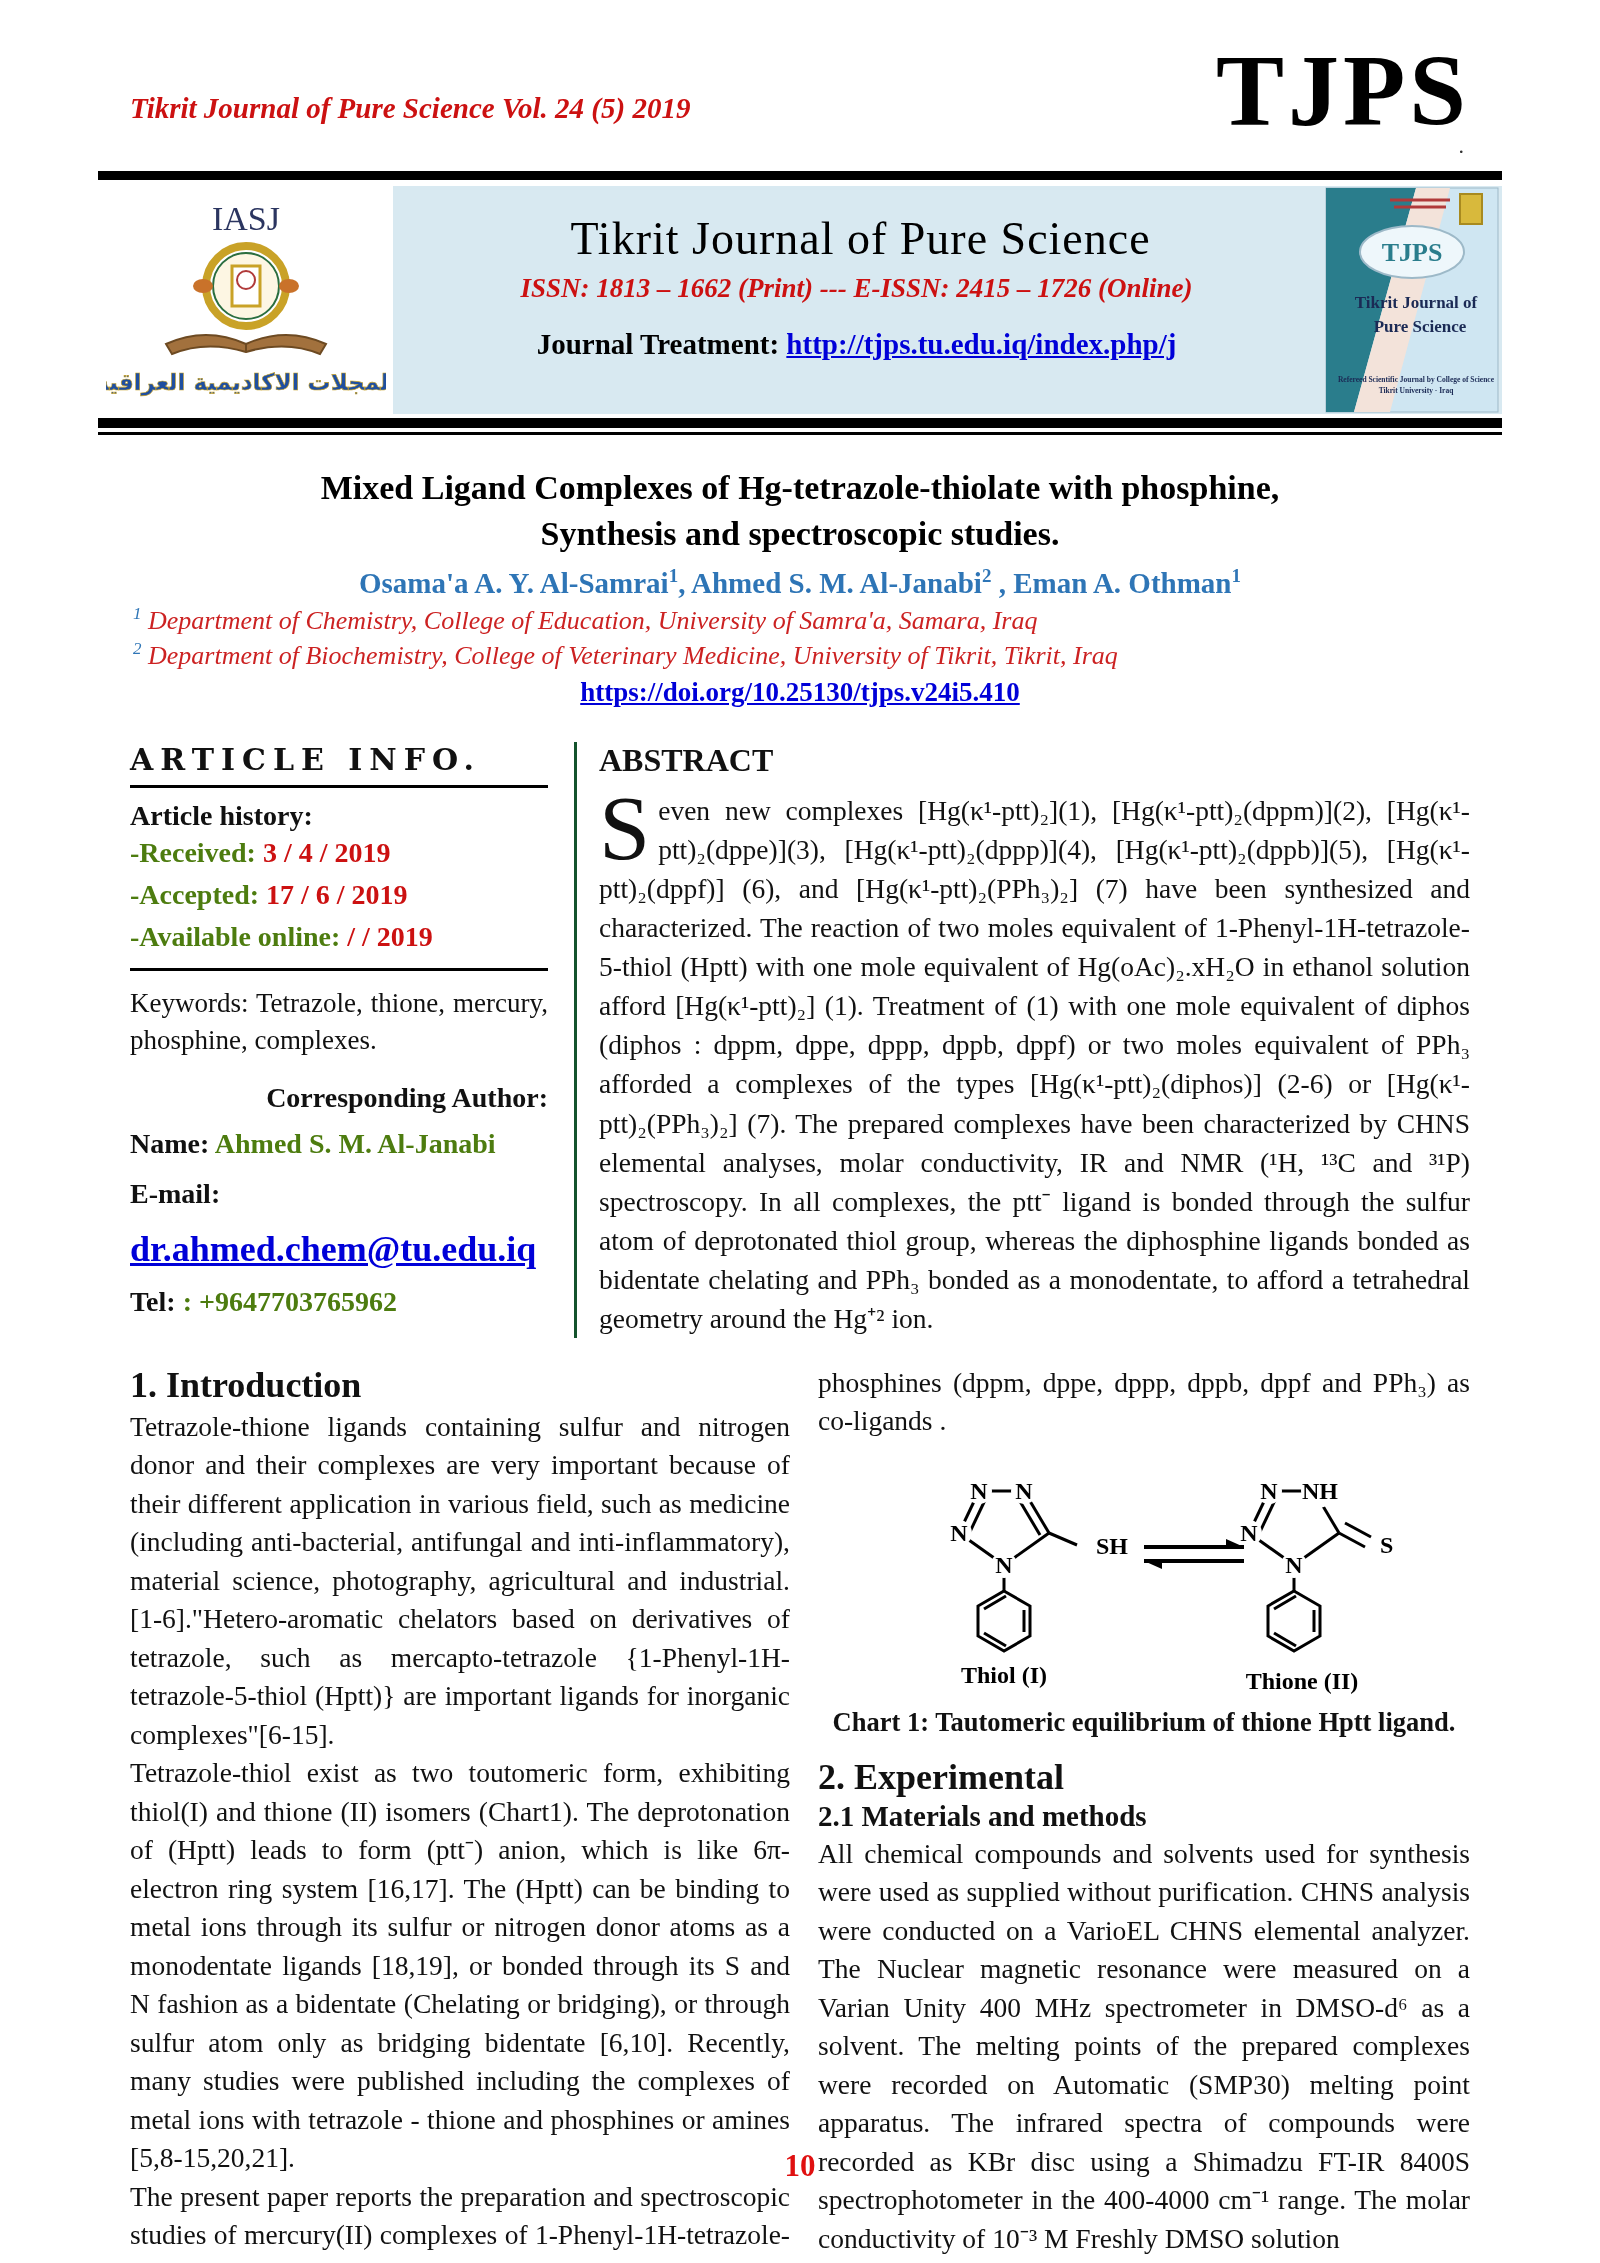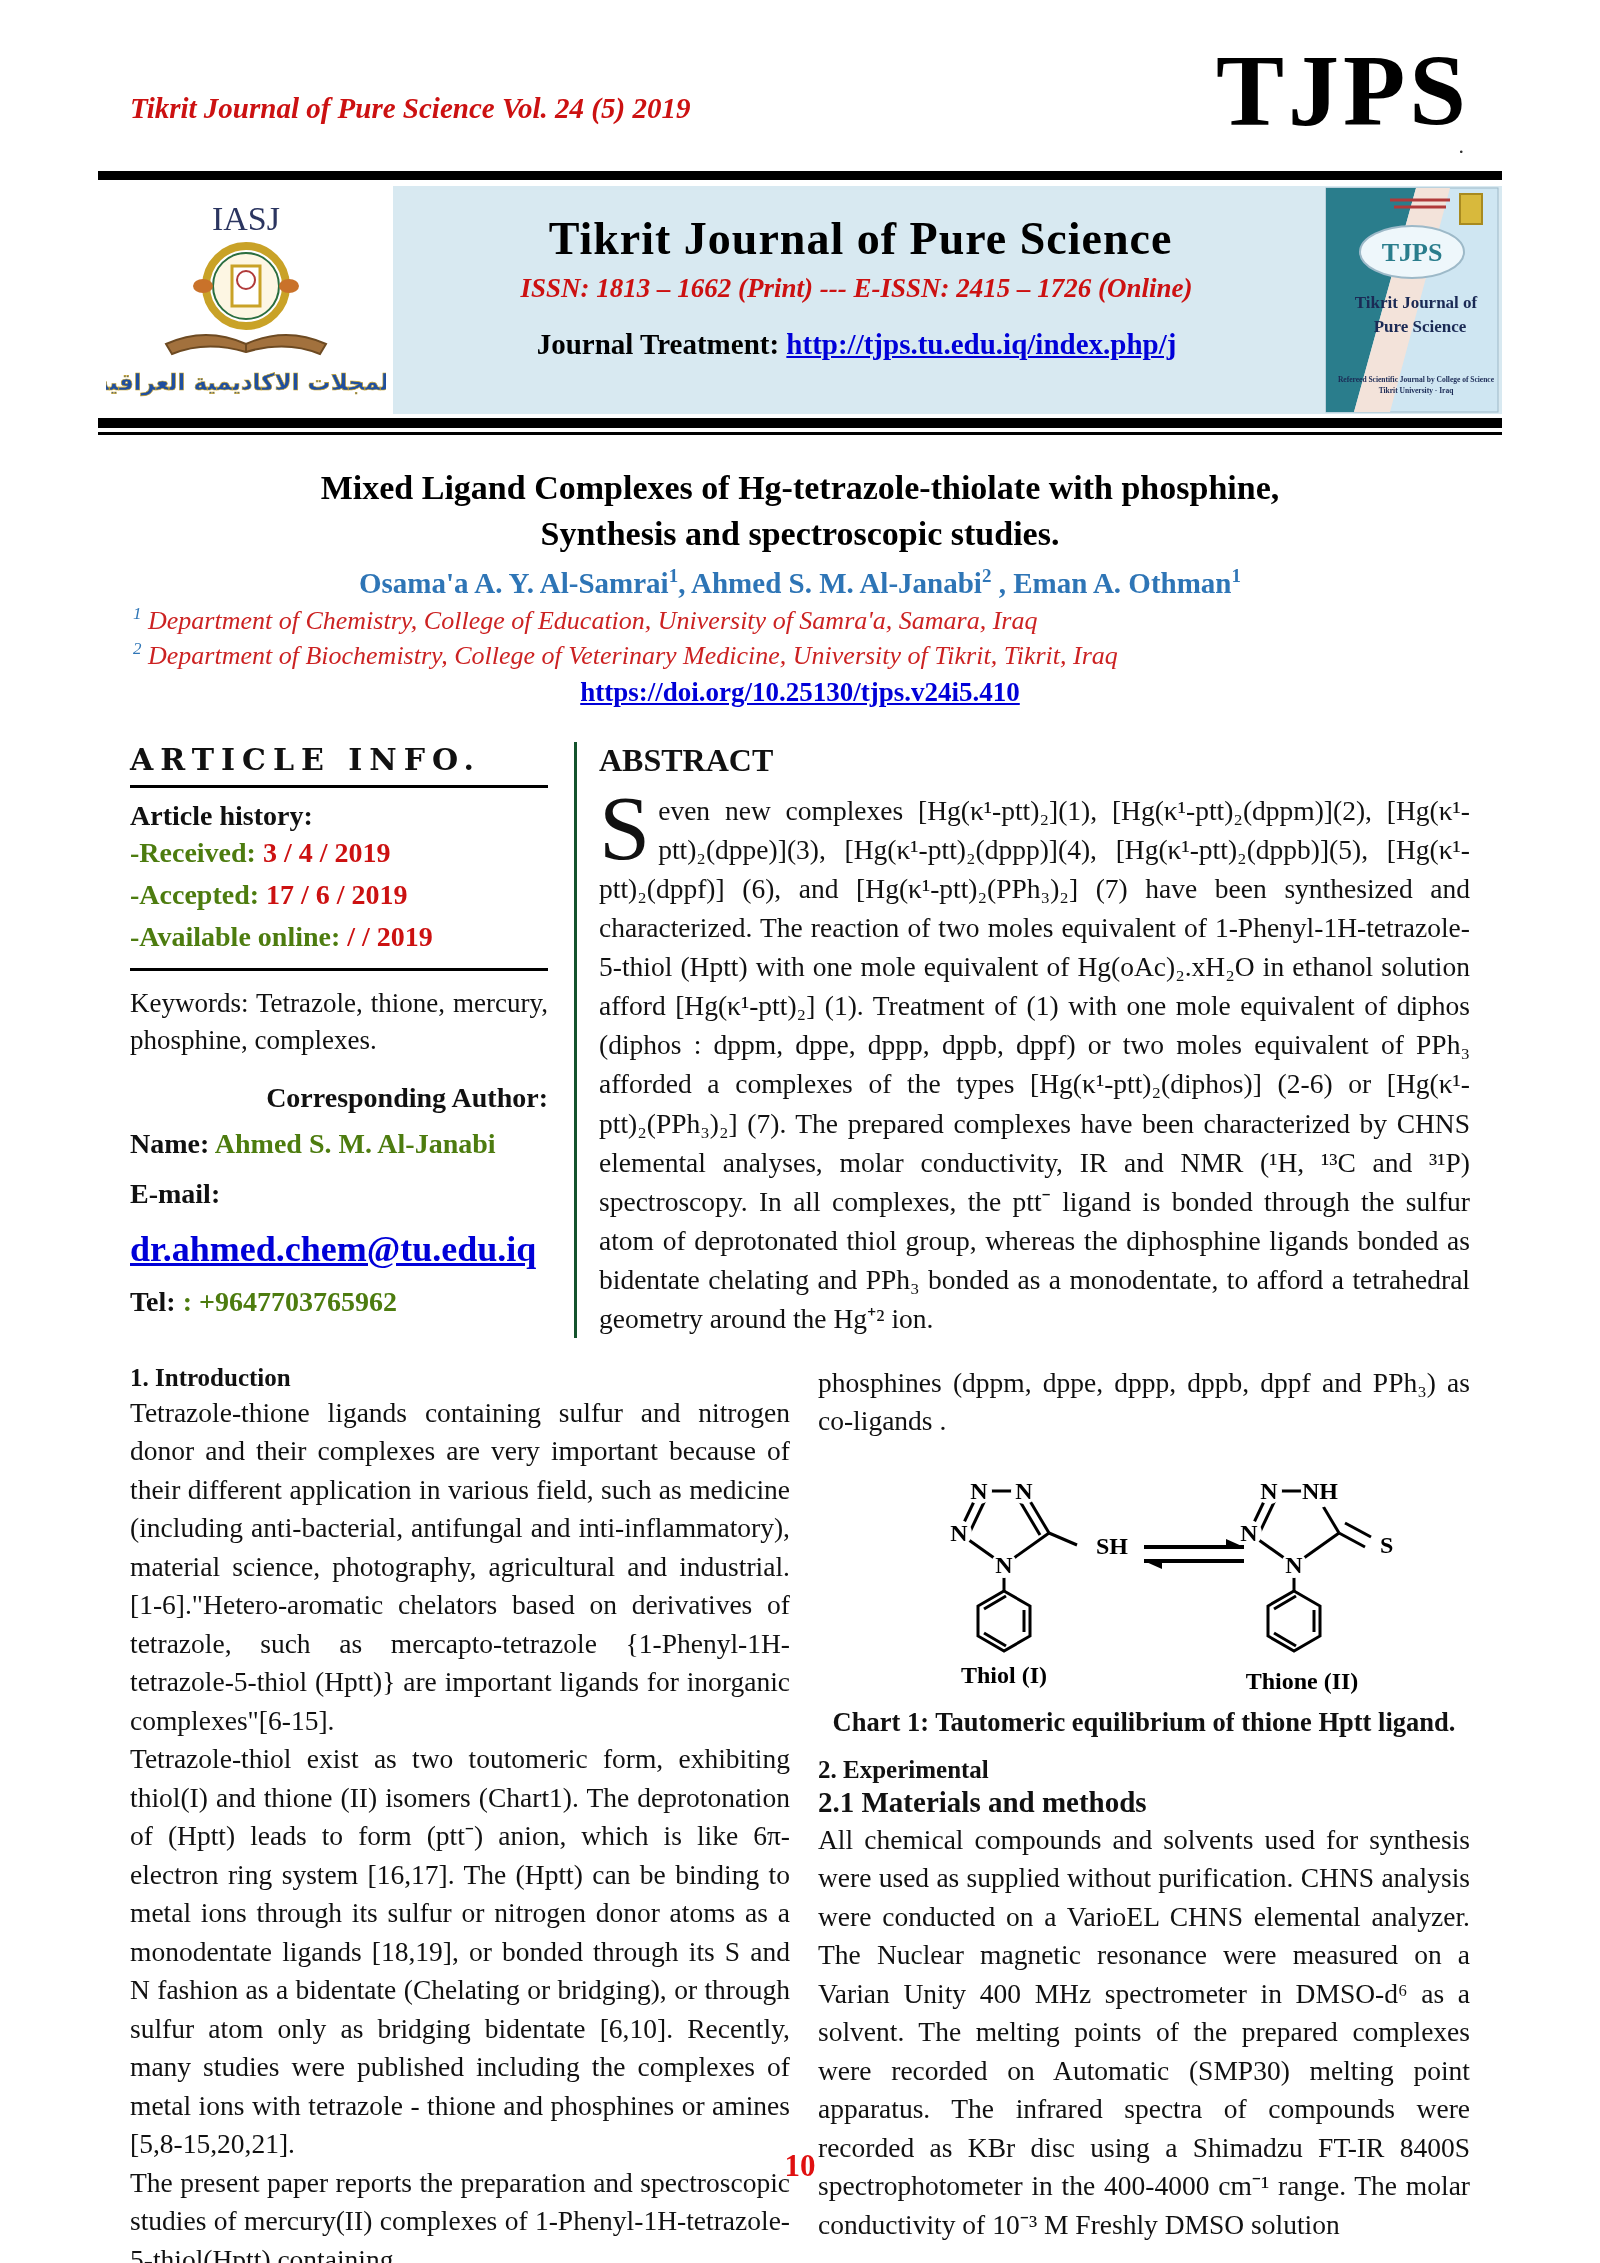--- a/index.html
+++ b/index.html
@@ -12,21 +12,21 @@
   .topbar { display:flex; justify-content:space-between; align-items:flex-start; padding:48px 130px 0 130px; }
   .running-title { color:#cc1111; font-style:italic; font-weight:bold; font-size:29px; margin-top:44px; }
   .tjps-logo { text-align:right; line-height:0.85; }
   .tjps-logo .big { font-size:102px; font-weight:bold; letter-spacing:4px; color:#000; }
   .tjps-logo .dot { display:block; font-size:22px; color:#333; margin-top:2px; margin-right:6px; }
   .rule-thick { height:9px; background:#000; margin:16px 98px 0 98px; }
   
   .banner { display:flex; margin:6px 98px 0 98px; height:228px; }
   .iasj-block { width:295px; background:#fff; display:flex; align-items:center; justify-content:center; }
   .banner-center { flex:1; background:#d8e9f1; text-align:center; padding-top:26px; }
-  .journal-name { font-size:46px; font-weight:bold; letter-spacing:1px; color:#000;padding-left:8px; }
+  .journal-name { font-size:46px; font-weight:normal; letter-spacing:1px; color:#000;padding-left:8px; }
   .issn-line { color:#cc1111; font-style:italic; font-weight:bold; font-size:27px; margin-top:8px; }
   .homepage-line { font-size:29px; font-weight:bold; margin-top:24px; color:#000; }
   .homepage-line a, .link-blue { color:#0000d8; text-decoration:underline; font-weight:bold; cursor:pointer; }
   .cover-block { width:182px; background:#d8e9f1; }
   .rule-double { margin:4px 98px 0 98px; border-top:10px solid #000; border-bottom:3px solid #000; height:17px; background:#fff; }
   
   .title-block { text-align:center; margin-top:30px; }
   .paper-title { font-size:34px; font-weight:bold; line-height:1.35; color:#000; }
   .authors { color:#2e75b6; font-weight:bold; font-size:29px; margin-top:8px; }
   .authors sup { font-size:19px; }
@@ -50,21 +50,21 @@
   .email-label { font-size:28px; font-weight:bold; margin-top:18px; }
   .email-line { font-size:36px; margin-top:18px; }
   .tel-line { font-size:28px; font-weight:bold; margin-top:16px; }
   .abs-heading { font-size:32px; font-weight:bold; }
   .abs-text { font-size:27.5px; text-align:justify; line-height:1.42; margin-top:12px; }
   .dropcap { float:left; font-size:92px; line-height:74px; padding-right:8px; font-weight:normal; }
   
   .body-row { display:flex; margin:26px 130px 0 130px; }
   .body-left { width:660px; flex:none; }
   .body-right { flex:1; margin-left:28px; }
-  .sec-heading { font-size:25px; font-weight:bold; margin-bottom:2px; }
+  .sec-heading { font-size:36px; font-weight:bold; margin-bottom:2px; }
   .body-p { font-size:27.5px; text-align:justify; line-height:1.40; }
   .chart-wrap { text-align:center; margin-top:10px; }
   .chart-caption { font-size:26.5px; font-weight:bold; text-align:center; margin-top:2px; }
   .struct-label { font-weight:bold; }
   
   .page-num { position:absolute; top:2148px; left:0; width:100%; text-align:center; color:#e01010; font-weight:bold; font-size:31px; }
   .arabic { font-family:"DejaVu Sans", sans-serif; }
 </style>
 </head>
 <body>

